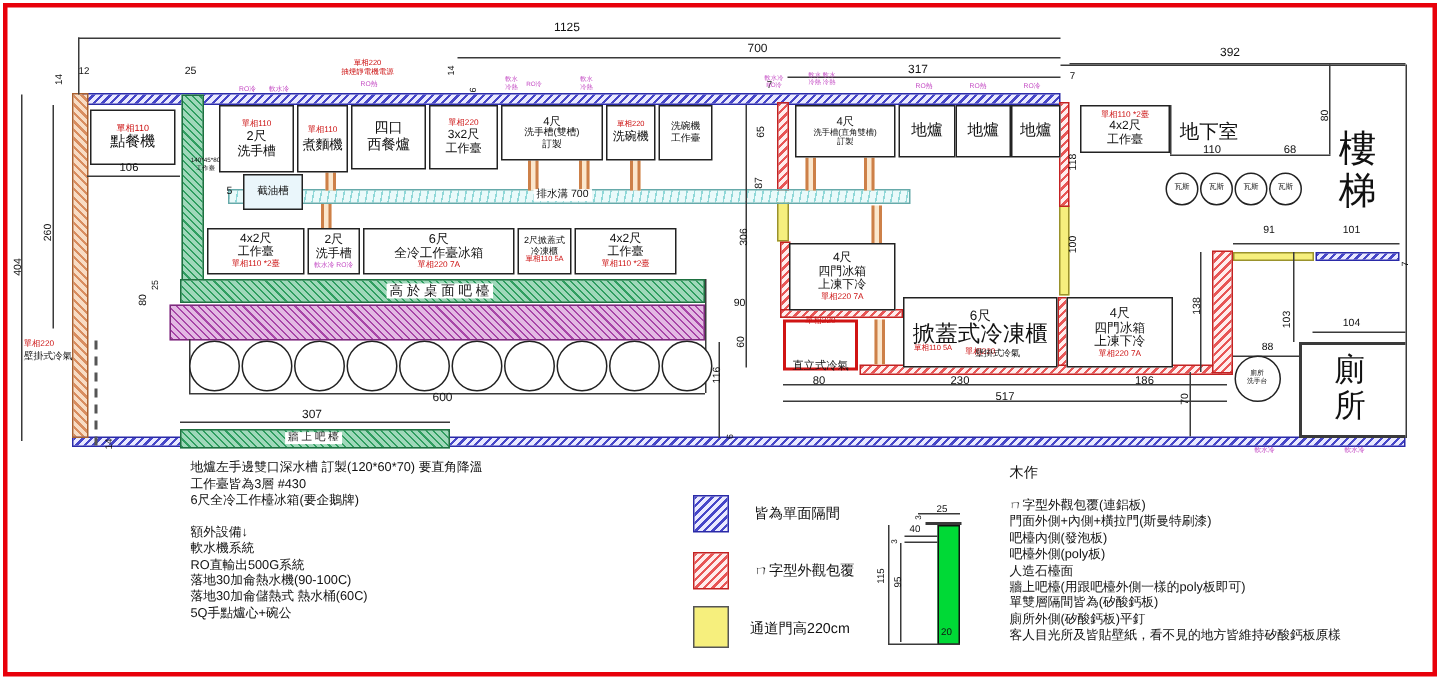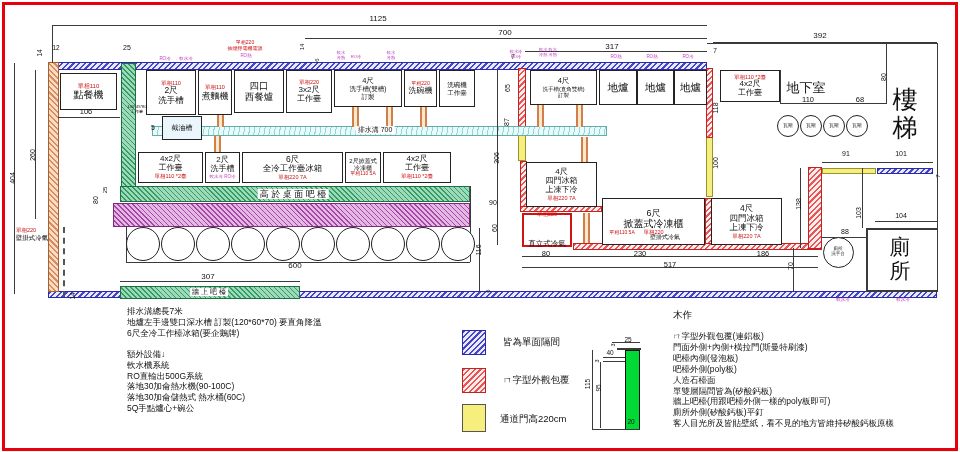--- a/index.html
+++ b/index.html
@@ -195,21 +195,21 @@
         <span style="color: rgb(17, 17, 17); font-size: 8px;">四門冰箱</span>
         <span style="color: rgb(17, 17, 17); font-size: 8px;">上凍下冷</span>
         <span style="color: rgb(204, 17, 17); font-size: 5.5px;">單相220 7A</span>
       </div>
       <div class="ebox redbox" style="left: 522px; top: 213px; width: 50px; height: 34px;">
         <span style="color: rgb(204, 17, 17); font-size: 5.5px;">單相220</span>
         <span style="color: rgb(17, 17, 17); font-size: 7.5px;">直立式冷氣</span>
       </div>
       <div class="ebox" style="left: 602px; top: 198px; width: 103px; height: 47px;">
         <span style="color: rgb(17, 17, 17); font-size: 9px;">6尺</span>
-        <span style="color: rgb(17, 17, 17); font-size: 10px;">掀蓋式冷凍櫃</span>
+        <span style="color: rgb(17, 17, 17); font-size: 15px;">掀蓋式冷凍櫃</span>
         <span style="color: rgb(204, 17, 17); font-size: 5.5px;">單相220</span>
       </div>
       <div class="ebox" style="left: 711px; top: 198px; width: 71px; height: 47px;">
         <span style="color: rgb(17, 17, 17); font-size: 8.5px;">4尺</span>
         <span style="color: rgb(17, 17, 17); font-size: 8.5px;">四門冰箱</span>
         <span style="color: rgb(17, 17, 17); font-size: 8.5px;">上凍下冷</span>
         <span style="color: rgb(204, 17, 17); font-size: 5.5px;">單相220 7A</span>
       </div>
       <div class="txt" style="left: 378px; top: 19px; color: rgb(17, 17, 17); font-size: 8px;">1125</div>
       <div class="txt" style="left: 505px; top: 33px; color: rgb(17, 17, 17); font-size: 8px;">700</div>
@@ -318,40 +318,40 @@
     <div class="swatch f-blue" style="left:462px;top:330px;width:24px;height:25px;"></div>
     <div class="legend-label" style="left:503px;top:336px;">皆為單面隔間</div>
     <div class="swatch f-red" style="left:462px;top:368px;width:24px;height:25px;"></div>
     <div class="legend-label" style="left:503px;top:374px;">ㄇ字型外觀包覆</div>
     <div class="swatch f-yellow" style="left:462px;top:404px;width:24px;height:28px;border-color:#555;"></div>
     <div class="legend-label" style="left:500px;top:413px;">通道門高220cm</div>
   </div>
 
   <div class="notes" style="left:127px;top:306px;width:335px;">
     <div>
-        <div class="note-line">排水溝總長7米</div>
         <div class="note-line">地爐左手邊雙口深水槽 訂製(120*60*70) 要直角降溫</div>
+        <div class="note-line">工作臺皆為3層 #430</div>
         <div class="note-line">6尺全冷工作檯冰箱(要企鵝牌)</div>
         <div class="note-line spacer"></div>
         <div class="note-line">額外設備↓</div>
         <div class="note-line">軟水機系統</div>
         <div class="note-line">RO直輸出500G系統</div>
         <div class="note-line">落地30加侖熱水機(90-100C)</div>
         <div class="note-line">落地30加侖儲熱式 熱水桶(60C)</div>
         <div class="note-line">5Q手點爐心+碗公</div>
       </div>
   </div>
 
   <div class="notes" style="left:673px;top:309px;width:280px;">
     <div class="notes-title">木作</div>
     <div>
         <div class="note-line">ㄇ字型外觀包覆(連鋁板)</div>
         <div class="note-line">門面外側+內側+橫拉門(斯曼特刷漆)</div>
         <div class="note-line">吧檯內側(發泡板)</div>
         <div class="note-line">吧檯外側(poly板)</div>
         <div class="note-line">人造石檯面</div>
+        <div class="note-line">牆上吧檯(用跟吧檯外側一樣的poly板即可)</div>
         <div class="note-line">單雙層隔間皆為(矽酸鈣板)</div>
-        <div class="note-line">牆上吧檯(用跟吧檯外側一樣的poly板即可)</div>
         <div class="note-line">廁所外側(矽酸鈣板)平釘</div>
         <div class="note-line">客人目光所及皆貼壁紙，看不見的地方皆維持矽酸鈣板原樣</div>
       </div>
   </div>
 </div>
 
 </body></html>

